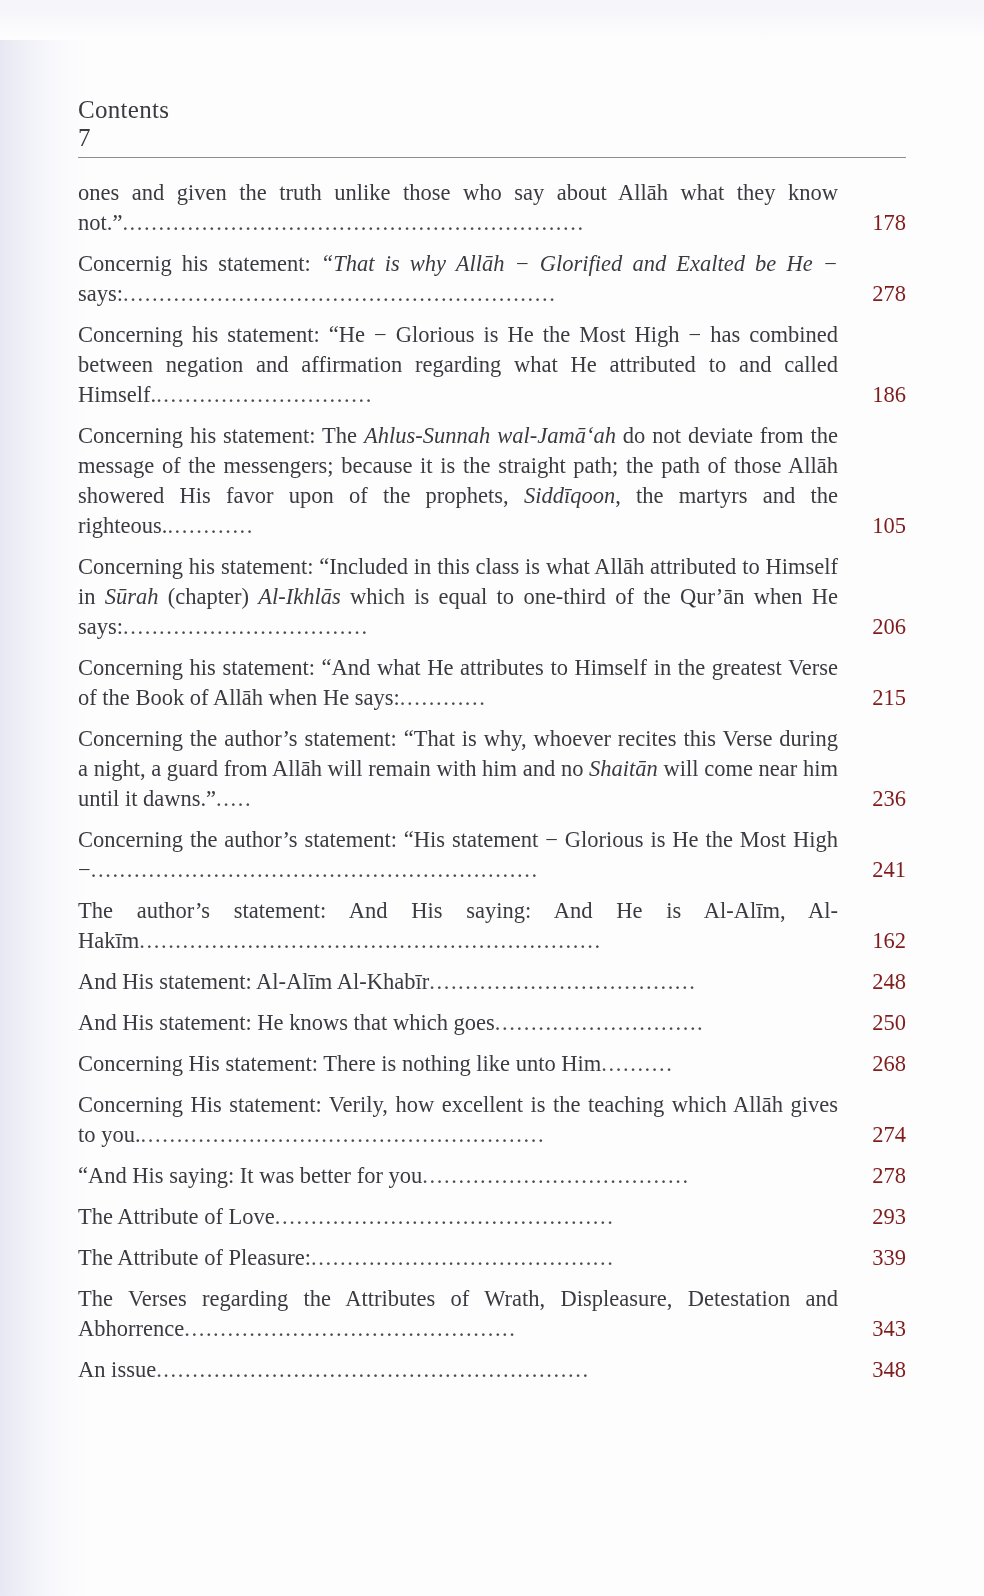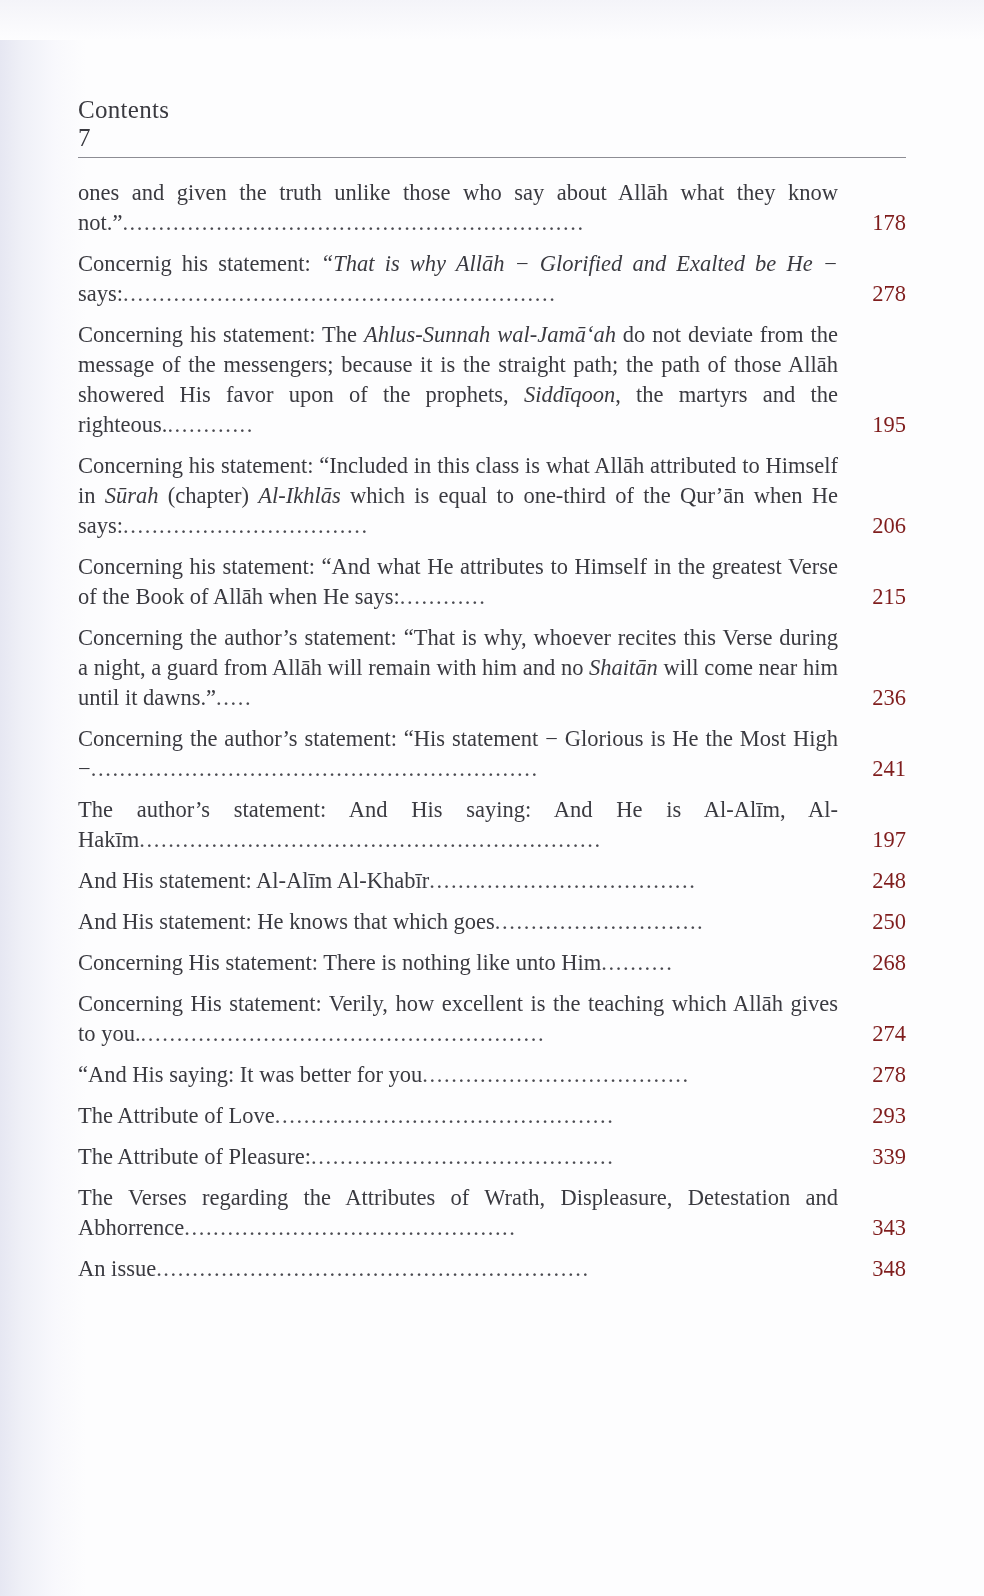--- a/index.html
+++ b/index.html
@@ -125,42 +125,46 @@
     <div class="toc">
         <div class="toc-entry">
           <div class="toc-text">ones and given the truth unlike those who say about Allāh what they know not.”<span class="leader">................................................................</span></div>
           <div class="toc-num">178</div>
         </div>
         <div class="toc-entry">
           <div class="toc-text">Concernig his statement: <i>“That is why Allāh − Glorified and Exalted be He −</i> says:<span class="leader">............................................................</span></div>
           <div class="toc-num">278</div>
         </div>
         <div class="toc-entry">
+          <div class="toc-text">Concerning his statement: “He − Glorious is He the Most High − has combined between negation and affirmation regarding what He attributed to and called Himself.<span class="leader">..............................</span></div>
+          <div class="toc-num">186</div>
+        </div>
+        <div class="toc-entry">
           <div class="toc-text">Concerning his statement: The <i>Ahlus-Sunnah wal-Jamāʻah</i> do not deviate from the message of the messengers; because it is the straight path; the path of those Allāh showered His favor upon of the prophets, <i>Siddīqoon</i>, the martyrs and the righteous.<span class="leader">............</span></div>
-          <div class="toc-num">195</div>
+          <div class="toc-num">105</div>
         </div>
         <div class="toc-entry">
           <div class="toc-text">Concerning his statement: “Included in this class is what Allāh attributed to Himself in <i>Sūrah</i> (chapter) <i>Al-Ikhlās</i> which is equal to one-third of the Qur’ān when He says:<span class="leader">..................................</span></div>
           <div class="toc-num">206</div>
         </div>
         <div class="toc-entry">
           <div class="toc-text">Concerning his statement: “And what He attributes to Himself in the greatest Verse of the Book of Allāh when He says:<span class="leader">............</span></div>
           <div class="toc-num">215</div>
         </div>
         <div class="toc-entry">
           <div class="toc-text">Concerning the author’s statement: “That is why, whoever recites this Verse during a night, a guard from Allāh will remain with him and no <i>Shaitān</i> will come near him until it dawns.”<span class="leader">.....</span></div>
           <div class="toc-num">236</div>
         </div>
         <div class="toc-entry">
           <div class="toc-text">Concerning the author’s statement: “His statement − Glorious is He the Most High −<span class="leader">..............................................................</span></div>
           <div class="toc-num">241</div>
         </div>
         <div class="toc-entry">
           <div class="toc-text">The author’s statement: And His saying: And He is Al-Alīm, Al-Hakīm<span class="leader">................................................................</span></div>
-          <div class="toc-num">197</div>
+          <div class="toc-num">162</div>
         </div>
         <div class="toc-entry single">
           <div class="toc-text">And His statement: Al-Alīm Al-<span class="ul-digraph">Kh</span>abīr<span class="leader">.....................................</span></div>
           <div class="toc-num">248</div>
         </div>
         <div class="toc-entry single">
           <div class="toc-text">And His statement: He knows that which goes<span class="leader">.............................</span></div>
           <div class="toc-num">250</div>
         </div>
         <div class="toc-entry single">

